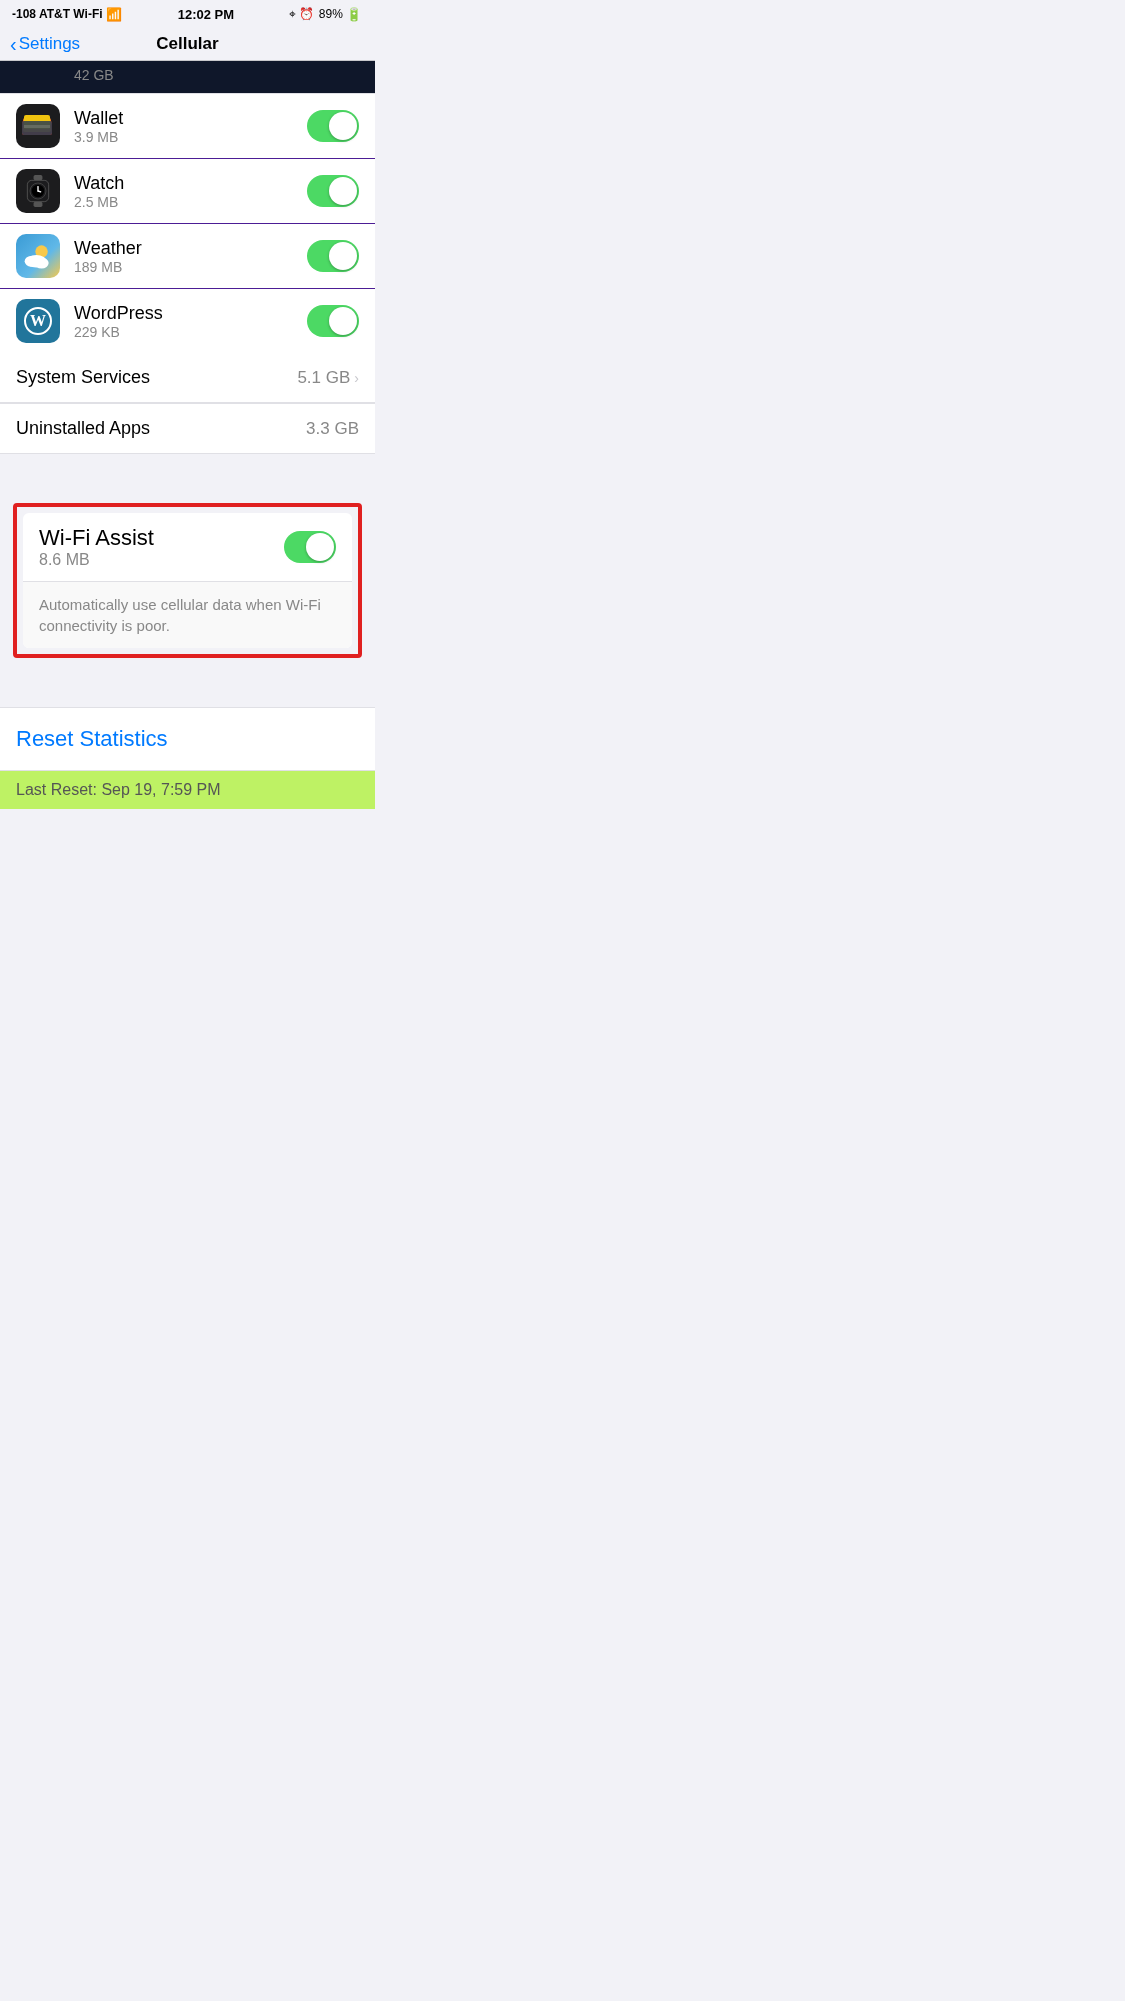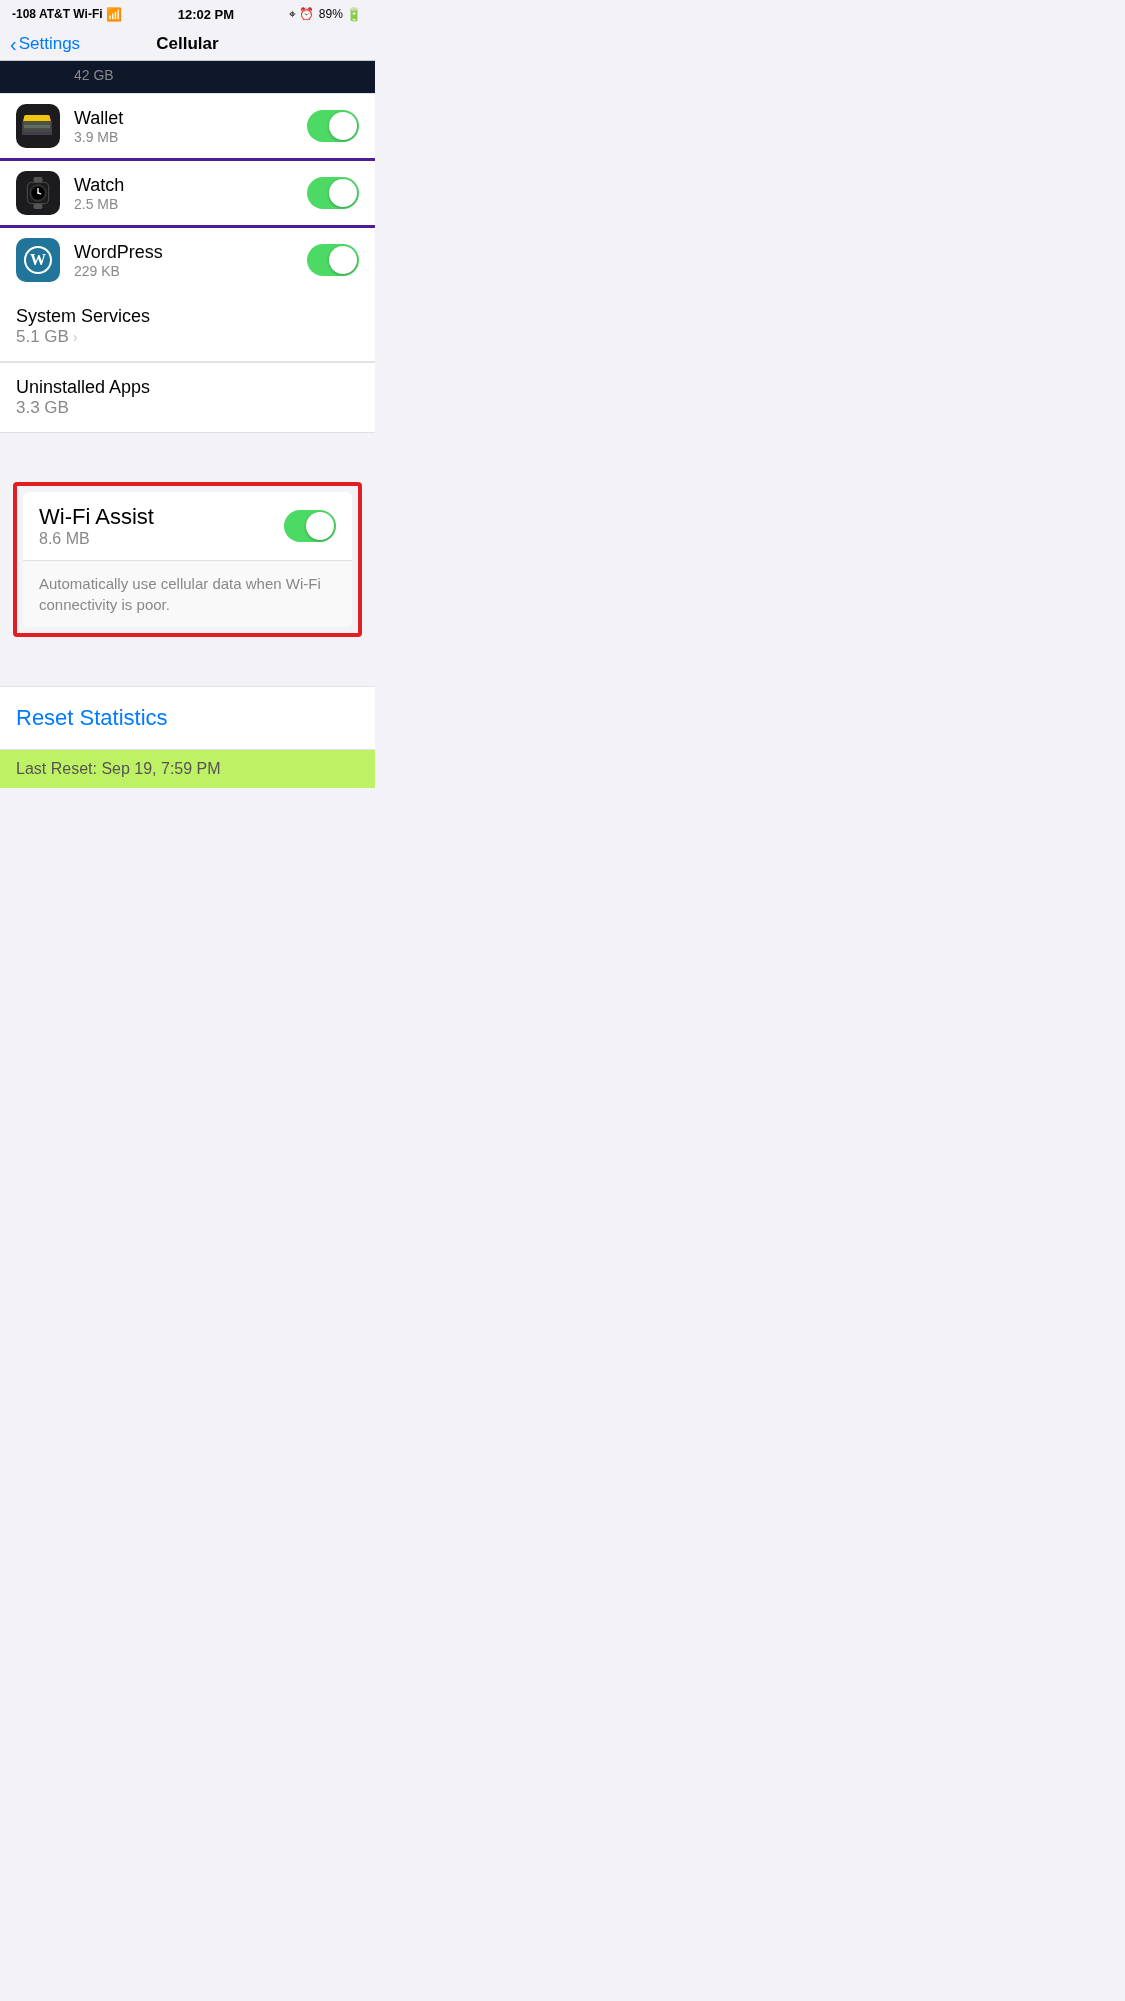--- a/index.html
+++ b/index.html
@@ -76,21 +76,21 @@
     
     .section {
       background: #fff;
       margin-bottom: 0;
     }
 
     .app-row {
       display: flex;
       align-items: center;
       padding: 10px 16px;
-      border-bottom: 3px solid #4c1d95;
+      border-bottom: 1px solid #4c1d95;
       background: #fff;
     }
     .app-row:last-child {
       border-bottom: none;
     }
 
     .app-icon {
       width: 44px;
       height: 44px;
       border-radius: 10px;
@@ -134,25 +134,24 @@
       height: 28px;
       border-radius: 50%;
       background: #fff;
       box-shadow: 0 1px 3px rgba(0,0,0,0.3);
     }
 
     
     .info-row {
       display: flex;
       justify-content: space-between;
-      align-items: flex-start;
+      align-items: flex-end;
       padding: 14px 16px;
       background: #fff;
       border-bottom: 1px solid #e0e0e5;
-      flex-direction: column;
     }
     .info-label {
       font-size: 18px;
       color: #000;
     }
     .info-value {
       font-size: 17px;
       color: #888;
       display: flex;
       align-items: center;
@@ -359,20 +358,37 @@
         <line x1="14" y1="18" x2="17" y2="19" stroke="#fff" stroke-width="1.5" stroke-linecap="round"></line>
       </svg>
     </div>
     <div class="app-info">
       <div class="app-name">Watch</div>
       <div class="app-size">2.5 MB</div>
     </div>
     <div class="toggle"></div>
   </div>
 
+  <div class="app-row">
+    <div class="app-icon weather-icon-bg">
+      <svg width="32" height="32" viewBox="0 0 36 36">
+
+        <circle cx="22" cy="13" r="7" fill="#f7c94b"></circle>
+
+        <ellipse cx="16" cy="24" rx="12" ry="7" fill="#fff"></ellipse>
+        <ellipse cx="10" cy="24" rx="7" ry="6" fill="#fff"></ellipse>
+        <ellipse cx="22" cy="26" rx="8" ry="6" fill="#fff"></ellipse>
+      </svg>
+    </div>
+    <div class="app-info">
+      <div class="app-name">Weather</div>
+      <div class="app-size">189 MB</div>
+    </div>
+    <div class="toggle"></div>
+  </div>
 
   <div class="app-row">
     <div class="app-icon wordpress-icon-bg">
       <svg width="30" height="30" viewBox="0 0 30 30">
         <circle cx="15" cy="15" r="13" fill="none" stroke="#fff" stroke-width="2"></circle>
         <text x="15" y="20" text-anchor="middle" font-size="16" font-weight="bold" fill="#fff" font-family="Georgia,serif">W</text>
       </svg>
     </div>
     <div class="app-info">
       <div class="app-name">WordPress</div>

